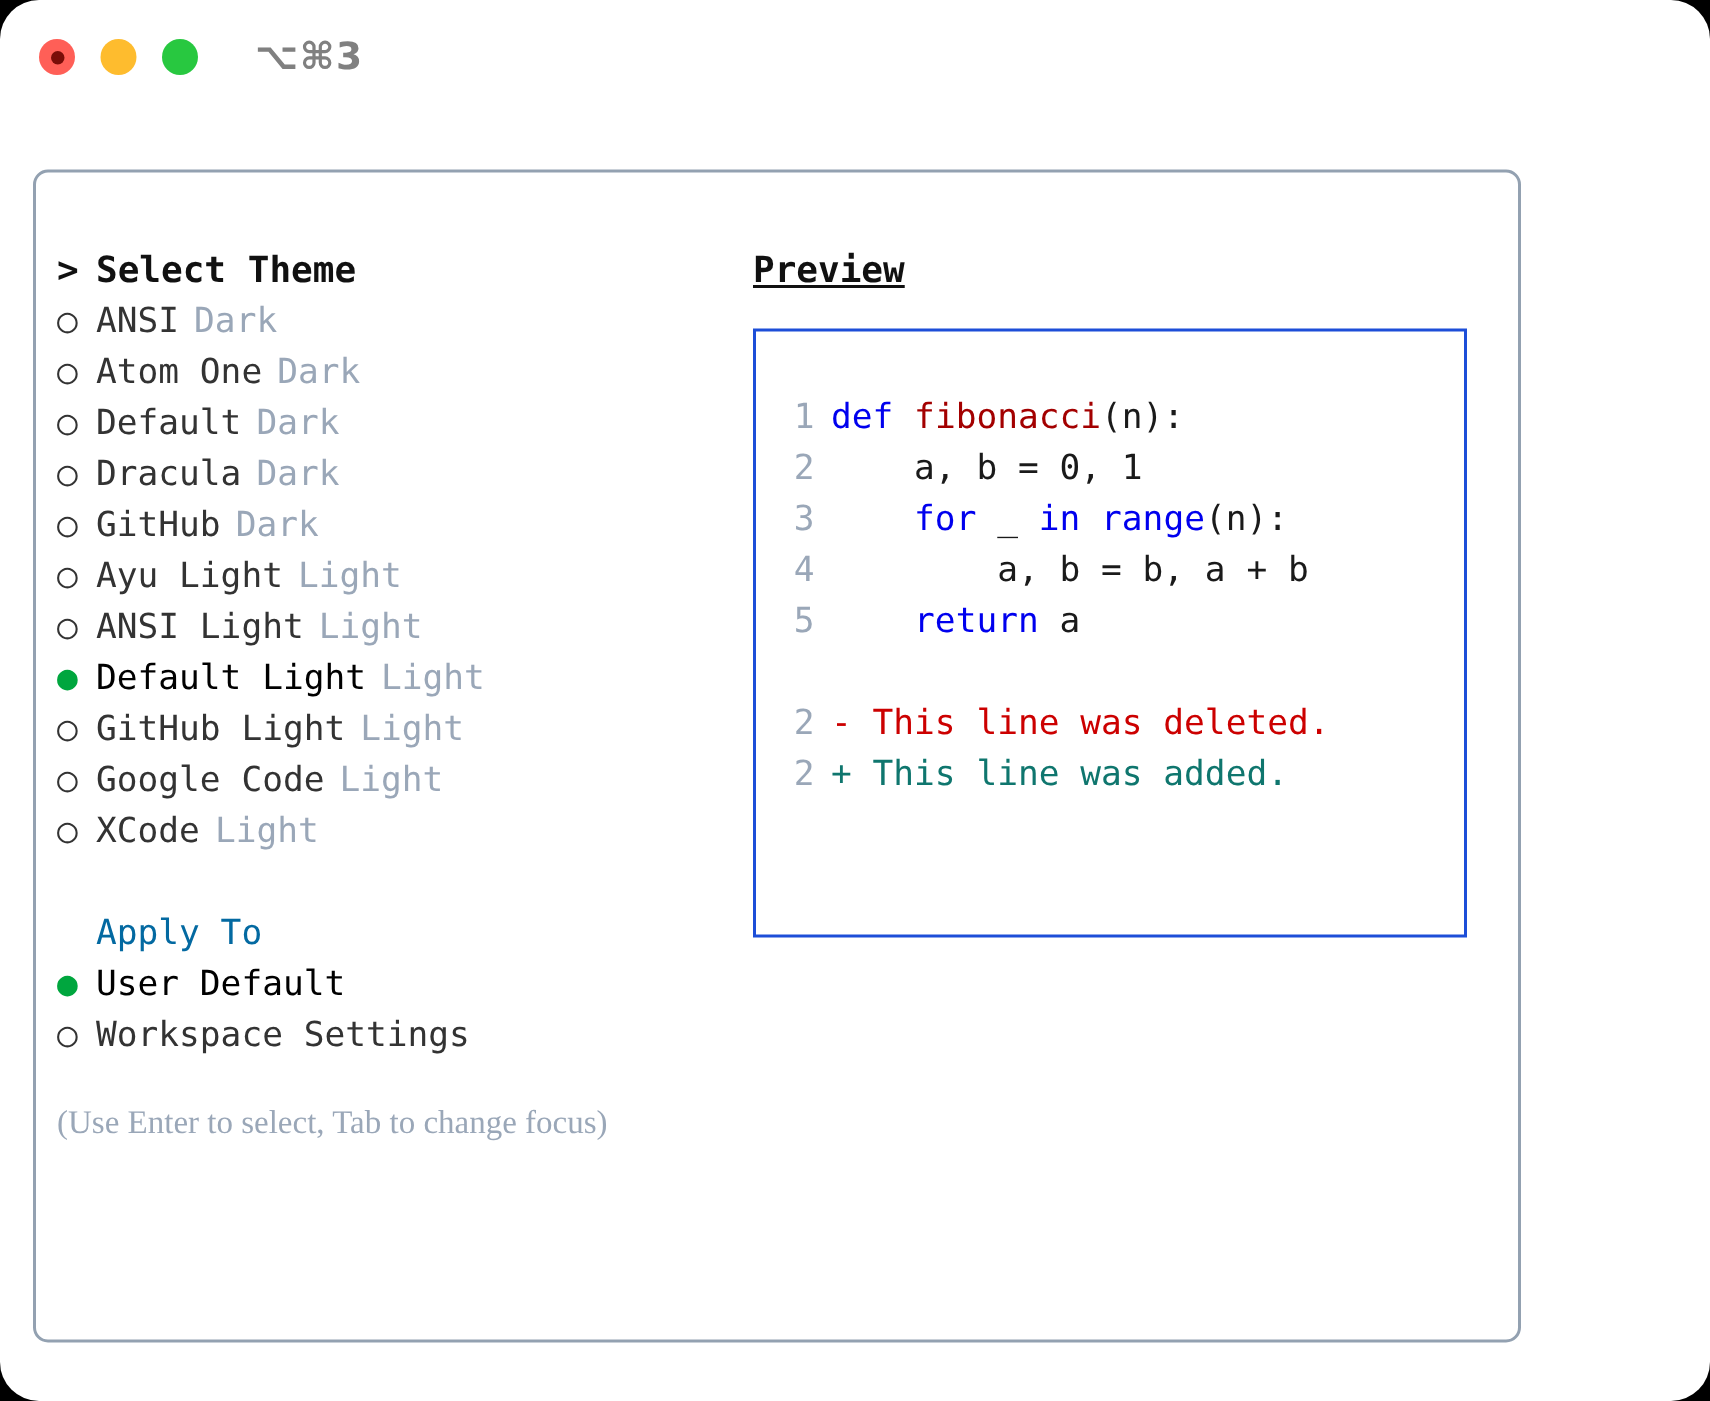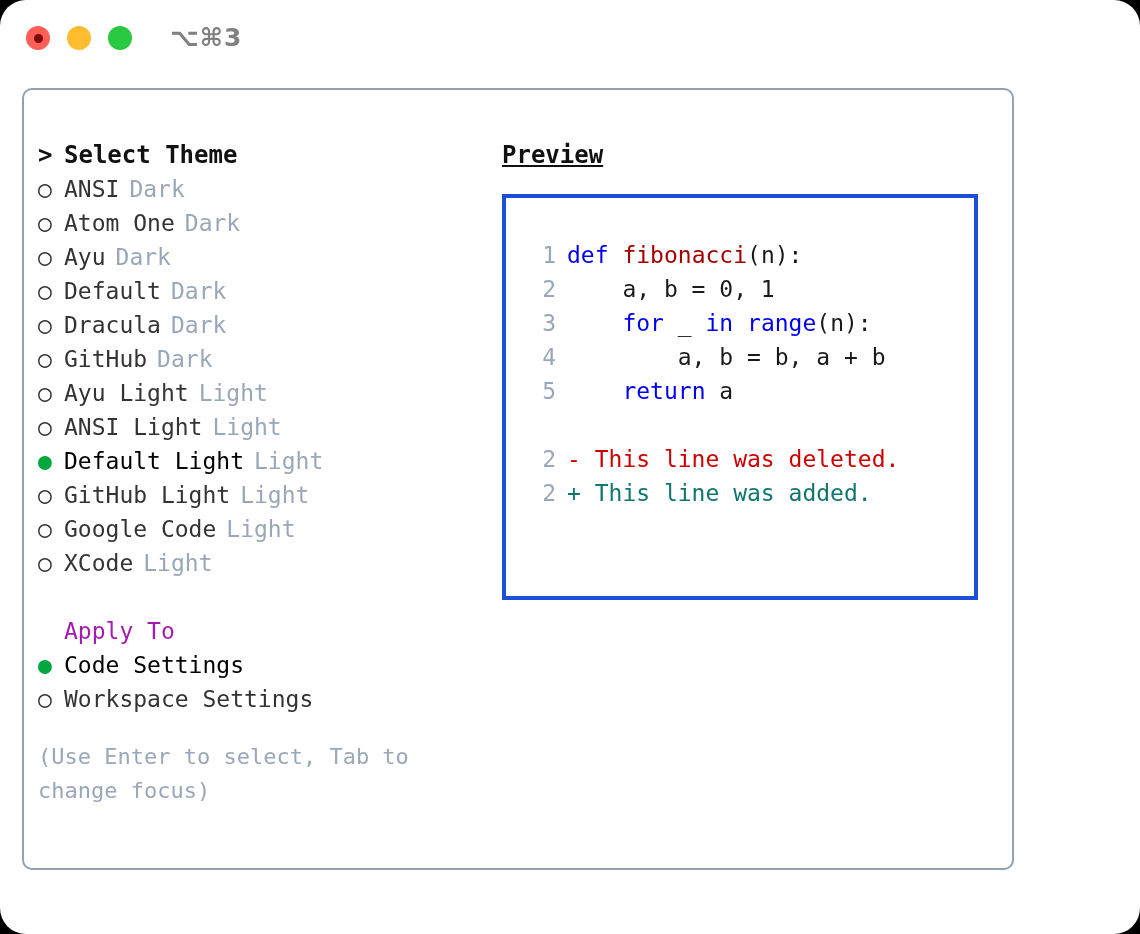--- a/index.html
+++ b/index.html
@@ -68,21 +68,21 @@
     font-weight: bold;
     color: #808080;
     letter-spacing: 1px;
     font-family: "DejaVu Sans", "Liberation Sans", sans-serif;
   }
 
   
   .panel {
     position: absolute;
     left: 22px;
-    top: 88px;
+    top: 113px;
     width: 992px;
     height: 782px;
     border: 2px solid #93a1b1;
     border-radius: 10px;
     box-sizing: border-box;
     background: #ffffff;
   }
 
   .cols {
     position: absolute;
@@ -125,54 +125,55 @@
     color: #9aa7b8;
     margin-left: 10px;
   }
 
   .spacer { height: 34px; }
 
   .section-head {
     height: 34px;
     line-height: 34px;
     font-size: 23px;
-    color: #a21caf;
+    color: #0369a1;
     padding-left: 26px;
   }
 
   .hint {
     margin-top: 24px;
     font-size: 22px;
     line-height: 34px;
     color: #9aa7b8;
     width: 405px;
+    font-family: Liberation Serif, serif;
   }
 
   
   .right-col {
     position: absolute;
     left: 478px;
     top: 48px;
     width: 500px;
   }
   .preview-title {
     font-size: 24px;
     font-weight: bold;
     color: #111111;
     line-height: 34px;
     margin-bottom: 22px;
     text-decoration: underline;
   }
   .preview-box {
     width: 476px;
     height: 406px;
-    border: 4px solid #1d4ed8;
+    border: 2px solid #1d4ed8;
     box-sizing: border-box;
     background: #ffffff;
-    padding: 40px 0 0 12px;
+    padding: 40px 0 0 1px;
   }
   .code-line {
     font-size: 23px;
     line-height: 34px;
     white-space: pre;
     color: #1a1a1a;
     padding-left: 16px;
   }
   .lineno {
     display: inline-block;
@@ -208,38 +209,37 @@
 
       <div class="left-col">
 
         <div class="row title-row">
           <span class="bullet">&gt;</span><span>Select Theme</span>
         </div>
 
         <div id="theme-items">
             <div class="row"><span class="bullet">○</span><span class="label">ANSI</span><span class="tag">Dark</span></div>
             <div class="row"><span class="bullet">○</span><span class="label">Atom One</span><span class="tag">Dark</span></div>
-            <div class="row"><span class="bullet">○</span><span class="label">Ayu</span><span class="tag">Dark</span></div>
             <div class="row"><span class="bullet">○</span><span class="label">Default</span><span class="tag">Dark</span></div>
             <div class="row"><span class="bullet">○</span><span class="label">Dracula</span><span class="tag">Dark</span></div>
             <div class="row"><span class="bullet">○</span><span class="label">GitHub</span><span class="tag">Dark</span></div>
             <div class="row"><span class="bullet">○</span><span class="label">Ayu Light</span><span class="tag">Light</span></div>
             <div class="row"><span class="bullet">○</span><span class="label">ANSI Light</span><span class="tag">Light</span></div>
             <div class="row"><span class="bullet filled">●</span><span class="label selected">Default Light</span><span class="tag">Light</span></div>
             <div class="row"><span class="bullet">○</span><span class="label">GitHub Light</span><span class="tag">Light</span></div>
             <div class="row"><span class="bullet">○</span><span class="label">Google Code</span><span class="tag">Light</span></div>
             <div class="row"><span class="bullet">○</span><span class="label">XCode</span><span class="tag">Light</span></div>
           </div>
 
         <div class="spacer"></div>
 
         <div class="section-head">Apply To</div>
 
         <div id="apply-items">
-            <div class="row"><span class="bullet filled">●</span><span class="label selected">Code Settings</span></div>
+            <div class="row"><span class="bullet filled">●</span><span class="label selected">User Default</span></div>
             <div class="row"><span class="bullet">○</span><span class="label">Workspace Settings</span></div>
           </div>
 
         <div class="hint">(Use Enter to select, Tab to change focus)</div>
       </div>
 
       <div class="right-col">
         <div class="preview-title">Preview</div>
         <div class="preview-box">
           <div id="code-block">

